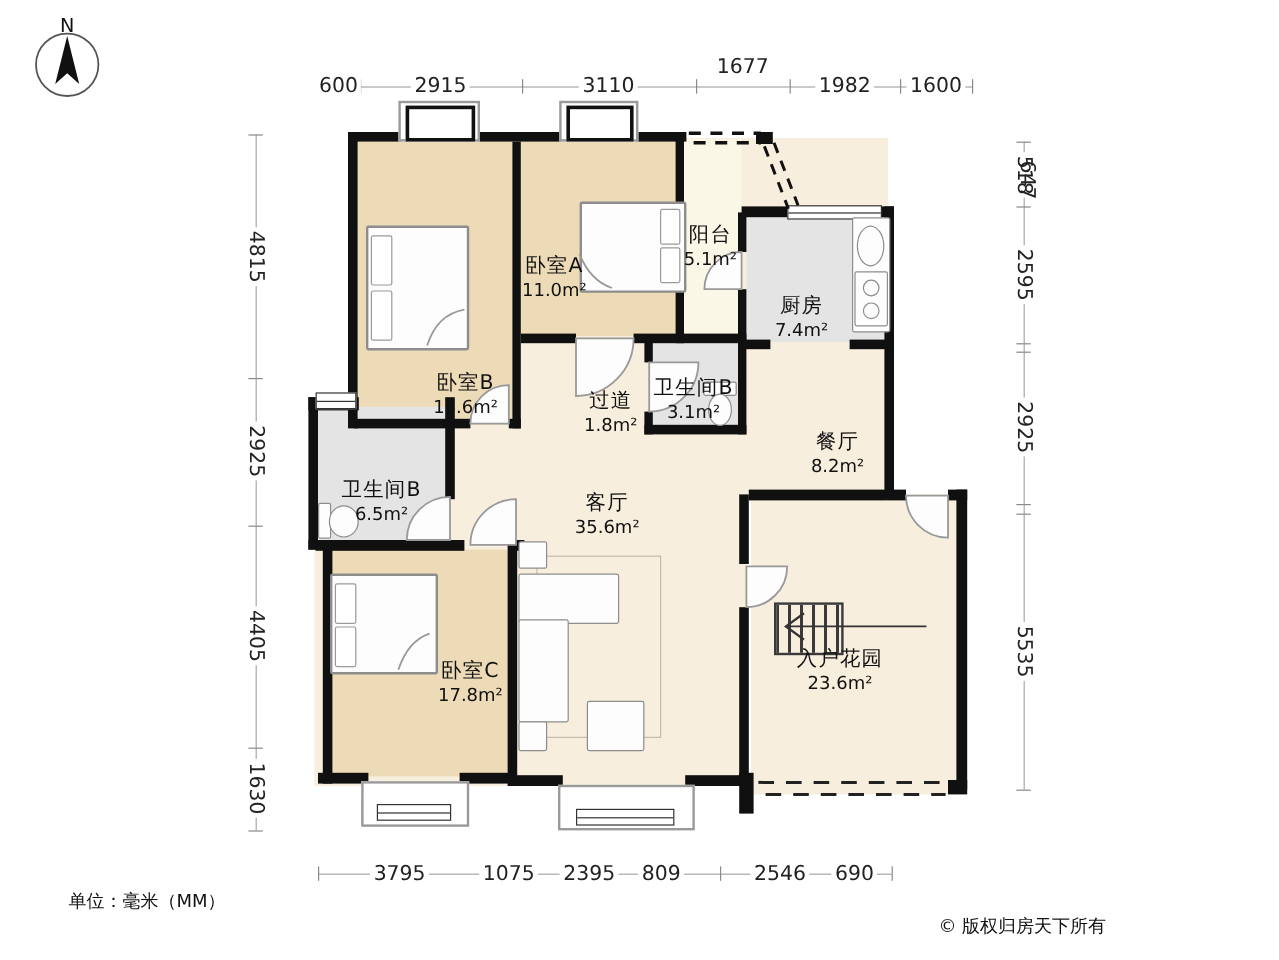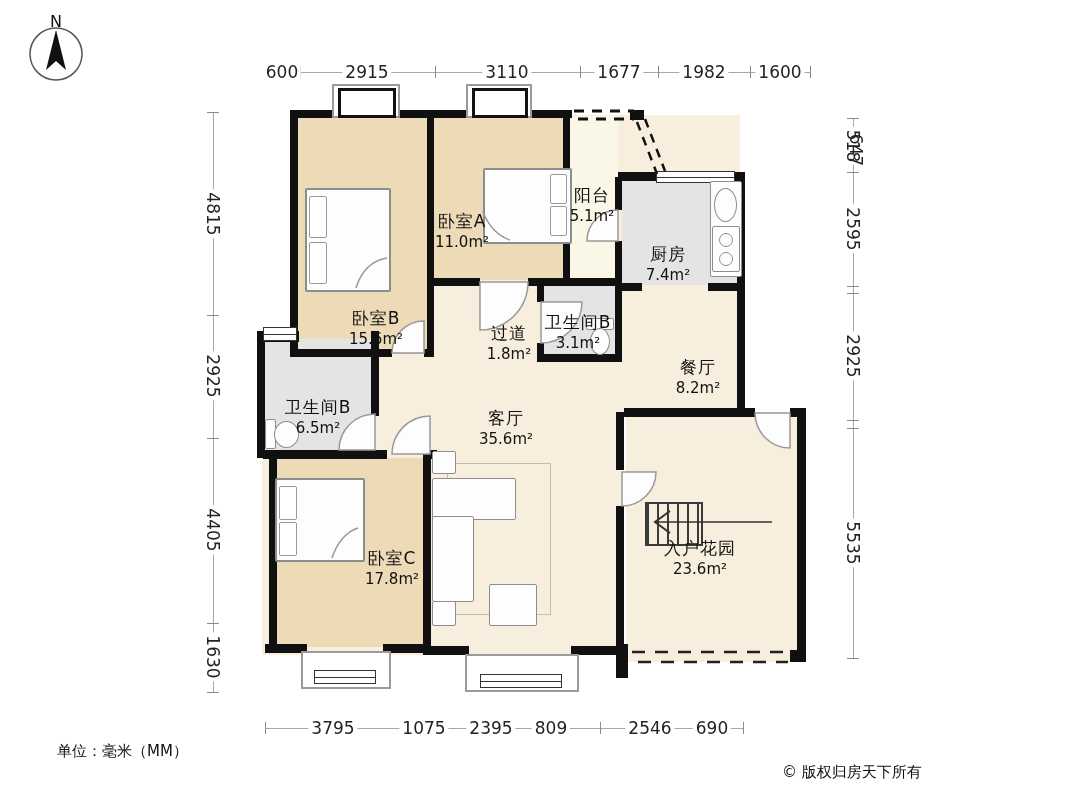--- a/index.html
+++ b/index.html
@@ -84,21 +84,21 @@
   <div class="tick" style="left:847px;top:172px;width:12px;height:1px"></div>
   <div class="tick" style="left:847px;top:286px;width:12px;height:1px"></div>
   <div class="tick" style="left:847px;top:293px;width:12px;height:1px"></div>
   <div class="tick" style="left:847px;top:420px;width:12px;height:1px"></div>
   <div class="tick" style="left:847px;top:428px;width:12px;height:1px"></div>
   <div class="tick" style="left:847px;top:658px;width:12px;height:1px"></div>
 
   <span class="dimlabel" style="left:282px;top:72px">600</span>
   <span class="dimlabel" style="left:367px;top:72px">2915</span>
   <span class="dimlabel" style="left:507px;top:72px">3110</span>
-  <span class="dimlabel" style="left:619px;top:72px">1677</span>
+  <span class="dimlabel" style="left:619px;top:56px">1677</span>
   <span class="dimlabel" style="left:704px;top:72px">1982</span>
   <span class="dimlabel" style="left:780px;top:72px">1600</span>
 
   <span class="dimlabel" style="left:333px;top:728px">3795</span>
   <span class="dimlabel" style="left:424px;top:728px">1075</span>
   <span class="dimlabel" style="left:491px;top:728px">2395</span>
   <span class="dimlabel" style="left:551px;top:728px">790</span>
   <span class="dimlabel" style="left:551px;top:728px">809</span>
   <span class="dimlabel" style="left:650px;top:728px">2546</span>
   <span class="dimlabel" style="left:712px;top:728px">690</span>
@@ -239,21 +239,21 @@
     <line x1="638" y1="662" x2="788" y2="662" stroke="#222" stroke-width="2.5" stroke-dasharray="13 10"></line>
 
     <path d="M387,258 Q364,262 356,288" fill="none" stroke="#999" stroke-width="1.5"></path>
     <path d="M510,240 Q492,234 483,212" fill="none" stroke="#999" stroke-width="1.5"></path>
     <path d="M358,528 Q340,534 332,558" fill="none" stroke="#999" stroke-width="1.5"></path>
 
     <line x1="656" y1="522" x2="772" y2="522" stroke="#333" stroke-width="1.5"></line>
     <polyline points="670,511 655,522 670,533" fill="none" stroke="#333" stroke-width="2"></polyline>
   </svg>
 
-  <div class="rlabel" style="left:376px;top:307px">
+  <div class="rlabel" style="left:388px;top:307px">
     <div class="rname">卧室B</div>
     <div class="rarea">15.6m²</div>
   </div>
   <div class="rlabel" style="left:462px;top:210px">
     <div class="rname">卧室A</div>
     <div class="rarea">11.0m²</div>
   </div>
   <div class="rlabel" style="left:592px;top:184px">
     <div class="rname">阳台</div>
     <div class="rarea">5.1m²</div>

